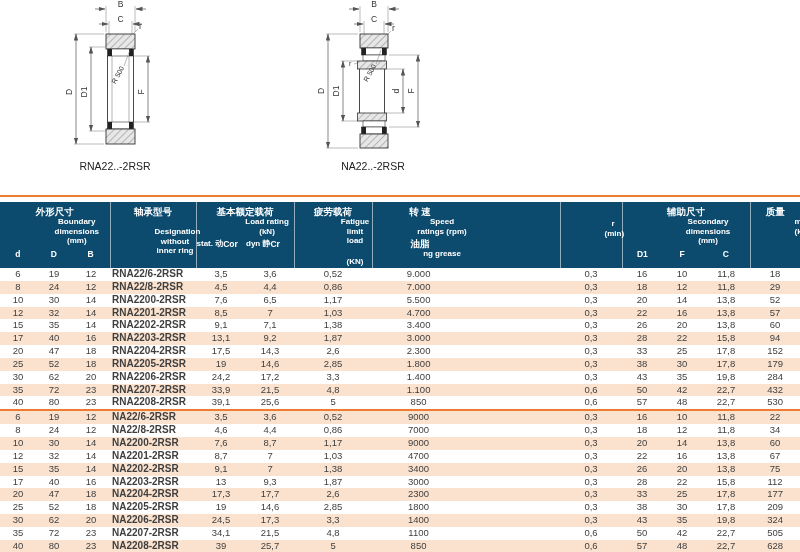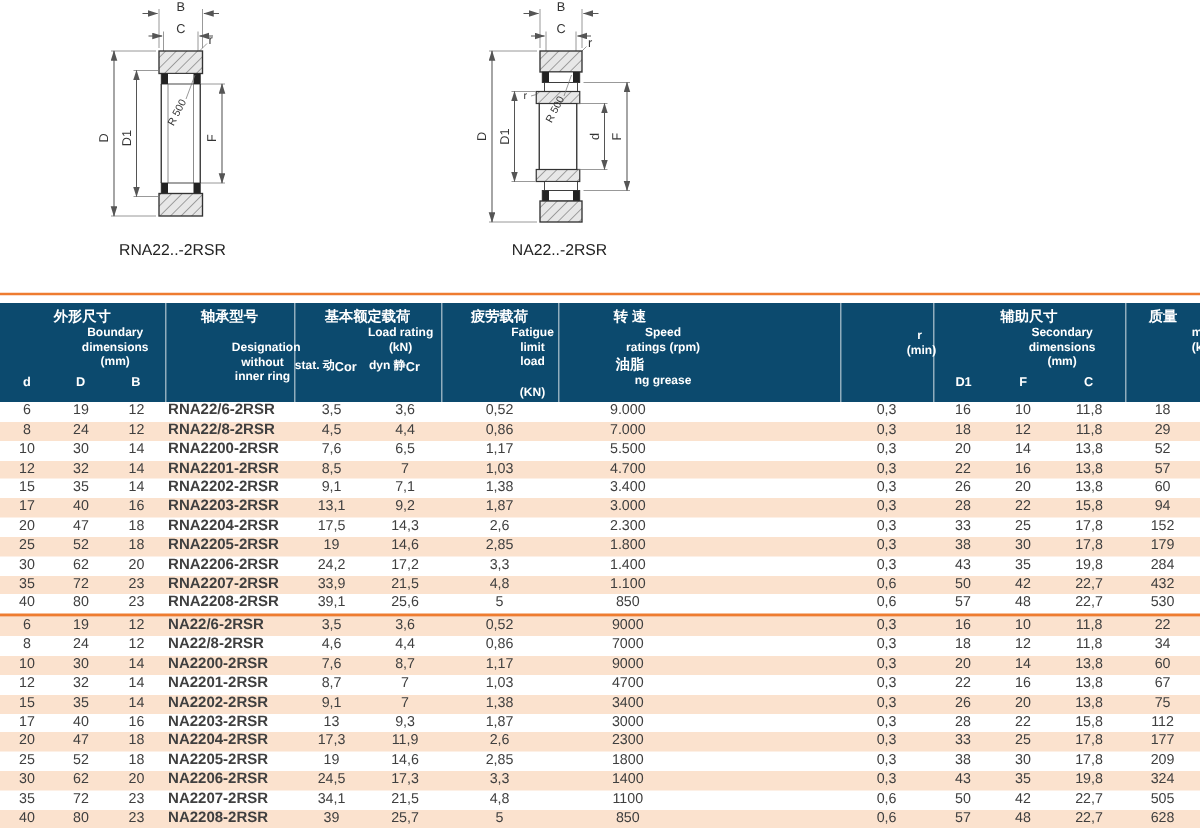--- a/index.html
+++ b/index.html
@@ -524,21 +524,21 @@
         <td>22</td>
         <td>15,8</td>
         <td>112</td>
       </tr>
       <tr class="alt">
         <td>20</td>
         <td>47</td>
         <td>18</td>
         <td class="designation">NA2204-2RSR</td>
         <td>17,3</td>
-        <td>11,9</td>
+        <td>17,7</td>
         <td>2,6</td>
         <td class="speed">2300</td>
         <td>0,3</td>
         <td>33</td>
         <td>25</td>
         <td>17,8</td>
         <td>177</td>
       </tr>
       <tr>
         <td>25</td>

